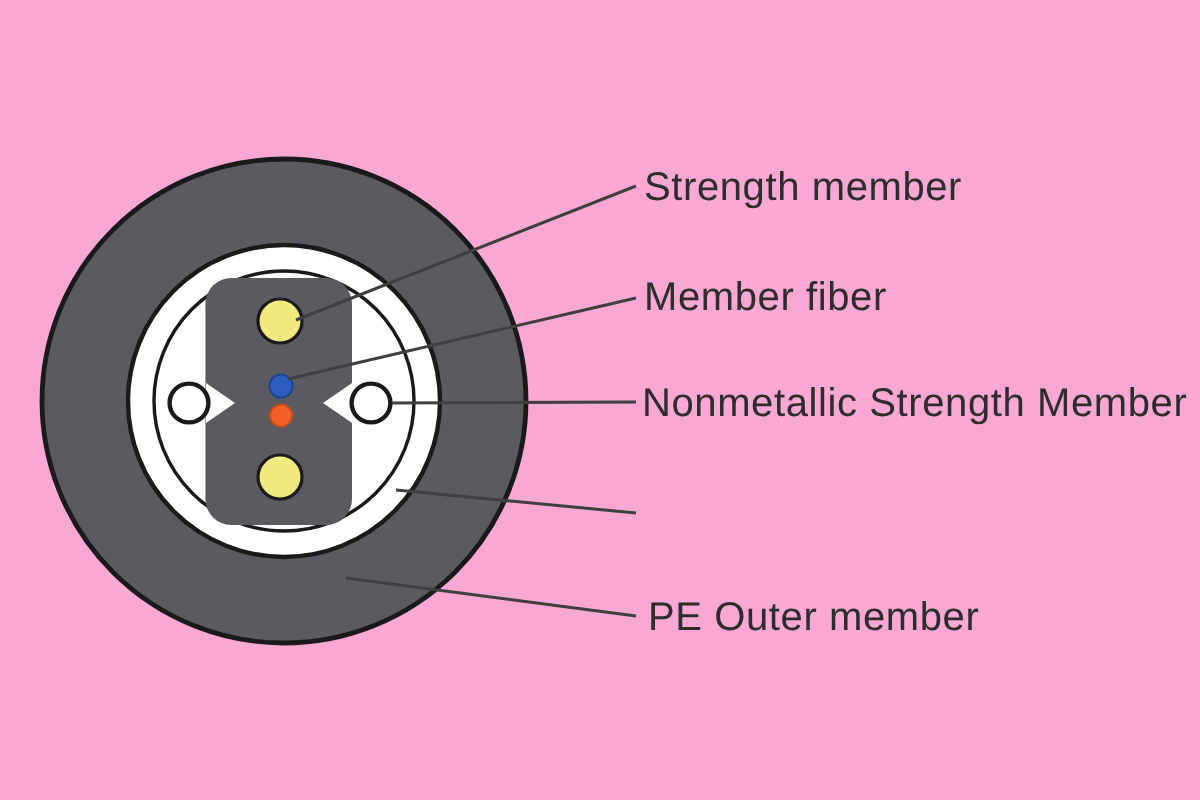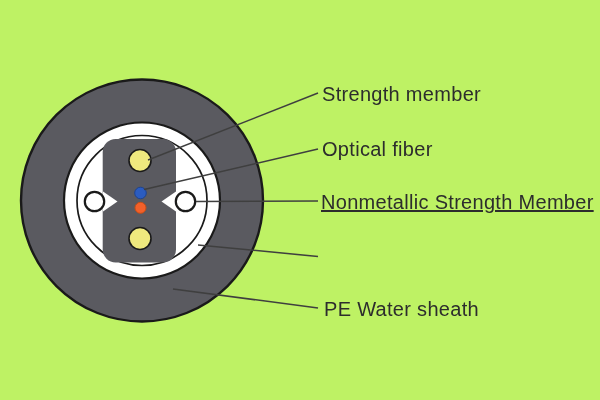--- a/index.html
+++ b/index.html
@@ -4,21 +4,21 @@
 <style>
   html, body {
     margin: 0;
     padding: 0;
     background: #ffffff;
   }
   .stage {
     position: relative;
     width: 600px;
     height: 400px;
-    background: #bef264;
+    background: #f9a8d4;
     overflow: hidden;
     font-family: "Liberation Sans", sans-serif;
   }
   .diagram-svg {
     position: absolute;
     left: 0;
     top: 0;
   }
   .label {
     position: absolute;
@@ -65,20 +65,20 @@
 
     <line x1="148" y1="160" x2="318" y2="93" class="leader" stroke="#3f3f3f"></line>
     <line x1="144" y1="189.5" x2="318" y2="149" class="leader" stroke="#3f3f3f"></line>
     <line x1="196" y1="201.5" x2="318" y2="201" class="leader" stroke="#3f3f3f"></line>
     <line x1="198" y1="245" x2="318" y2="256.5" class="leader" stroke="#3f3f3f"></line>
     <line x1="173" y1="289" x2="318" y2="308" class="leader" stroke="#3f3f3f"></line>
   </svg>
 
   <div class="label" style="left:322px; top:94px;">Strength member</div>
 
-  <div class="label" style="left:322px; top:148.5px;">Optical fiber</div>
+  <div class="label" style="left:322px; top:148.5px;">Member fiber</div>
 
-  <div class="label" style="left:321px; top:202px;text-decoration:underline;">Nonmetallic Strength Member</div>
+  <div class="label" style="left:321px; top:202px;">Nonmetallic Strength Member</div>
 
 
-  <div class="label" style="left:324px; top:308.5px;">PE Water sheath</div>
+  <div class="label" style="left:324px; top:308.5px;">PE Outer member</div>
 
 </div>
 
 </body></html>

